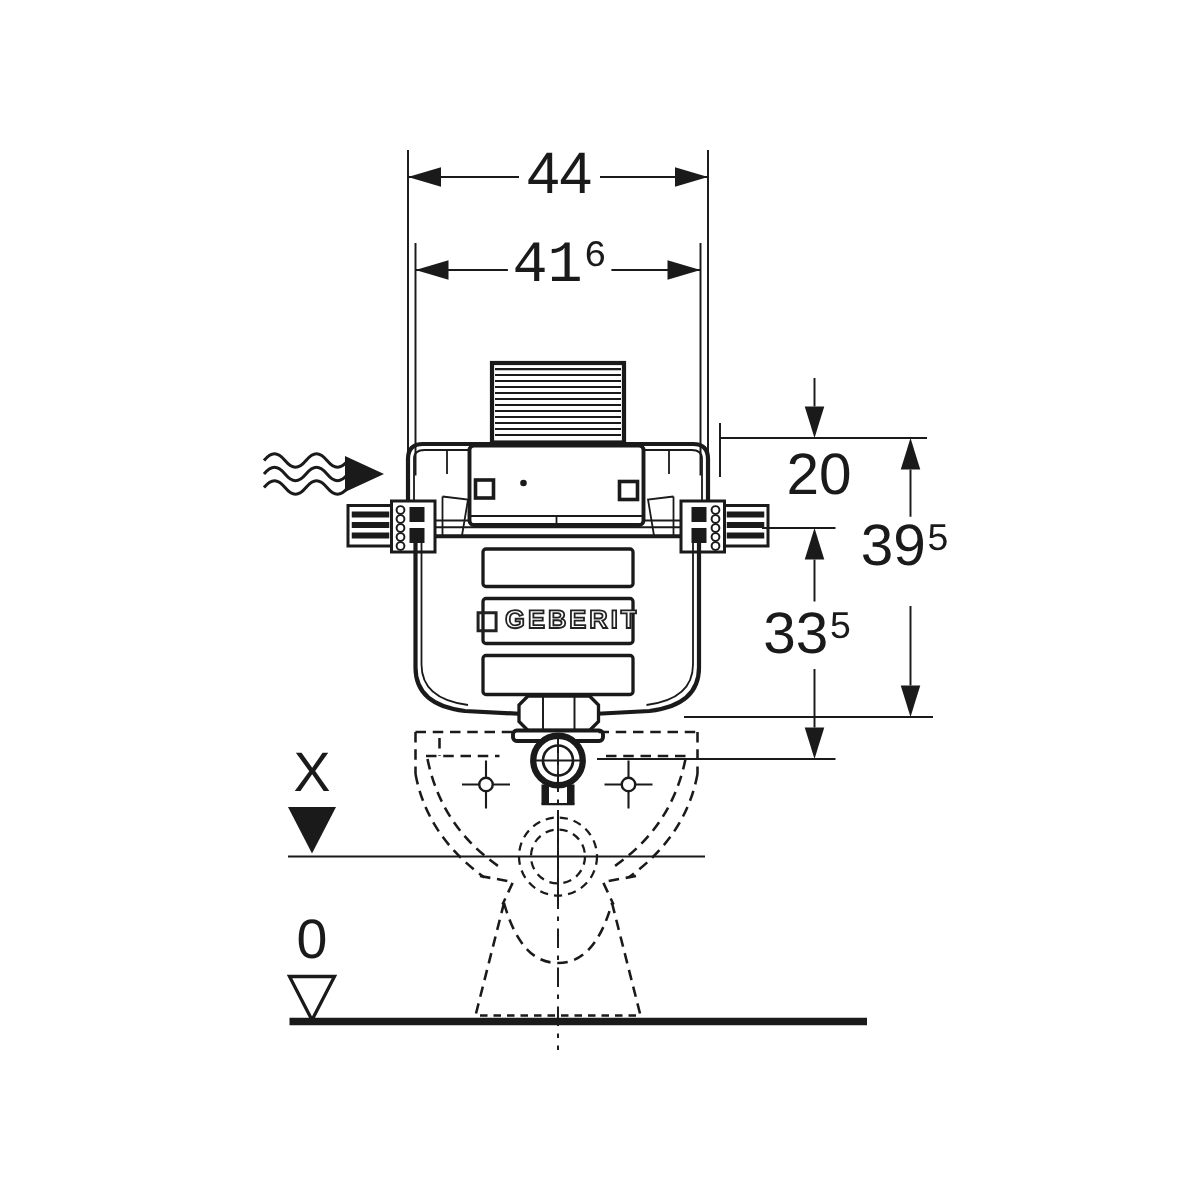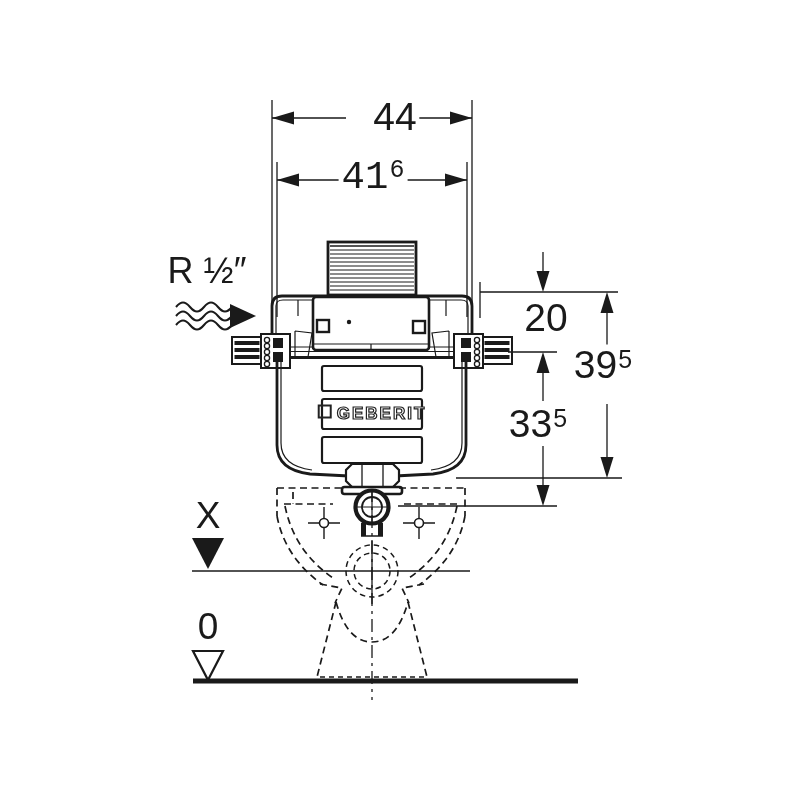--- a/index.html
+++ b/index.html
@@ -11,21 +11,21 @@
   .dim-label{
     position:absolute;transform:translate(-50%,-50%);
     font-size:39px;line-height:1;white-space:nowrap;color:#1a1a1a;
     background:#fff;padding:0 3px;
   }
   .dim-label .sup{font-size:0.64em;vertical-align:0.42em;margin-left:1px;}
   .supply-label{font-size:36px;}
   .level-label{font-size:37px;}
   .logo{
     position:absolute;transform:translate(-50%,-50%);
-    display:flex;align-items:flex-start;gap:5px;
+    display:flex;align-items:flex-end;gap:5px;
   }
   .logo-square{width:10px;height:10px;border:2.5px solid #222;}
   .logo-text{
     font-size:17px;font-weight:bold;letter-spacing:2px;line-height:1;
     color:#ffffff;-webkit-text-stroke:1.2px #222;
   }
 </style>
 </head>
 <body>
 
@@ -178,25 +178,24 @@
     </g>
 
     <g>
       <polygon points="193,651 223,651 208,680" stroke-width="2.2" fill="#ffffff"></polygon>
       <path d="M193,681 H578" stroke-width="5"></path>
     </g>
 
   </g>
 </svg>
 
-<div class="dim-label" style="left:395px;top:116px;">44</div>
+<div class="dim-label" style="left:373px;top:116px;">44</div>
 
 <div class="dim-label" style="left:373px;top:178px;font-family:Liberation Mono, monospace;"><span>41</span><span class="sup">6</span></div>
 
-<div class="dim-label supply-label" style="left:207px;top:271px;">R ½″</div>
 
 <div class="dim-label" style="left:546px;top:317px;">20</div>
 
 <div class="dim-label" style="left:603px;top:364px;"><span>39</span><span class="sup">5</span></div>
 
 <div class="dim-label" style="left:538px;top:423px;text-align:right;"><span>33</span><span class="sup">5</span></div>
 
 <div class="dim-label level-label" style="left:208px;top:515px;">X</div>
 
 <div class="dim-label level-label" style="left:208px;top:626px;">0</div>

